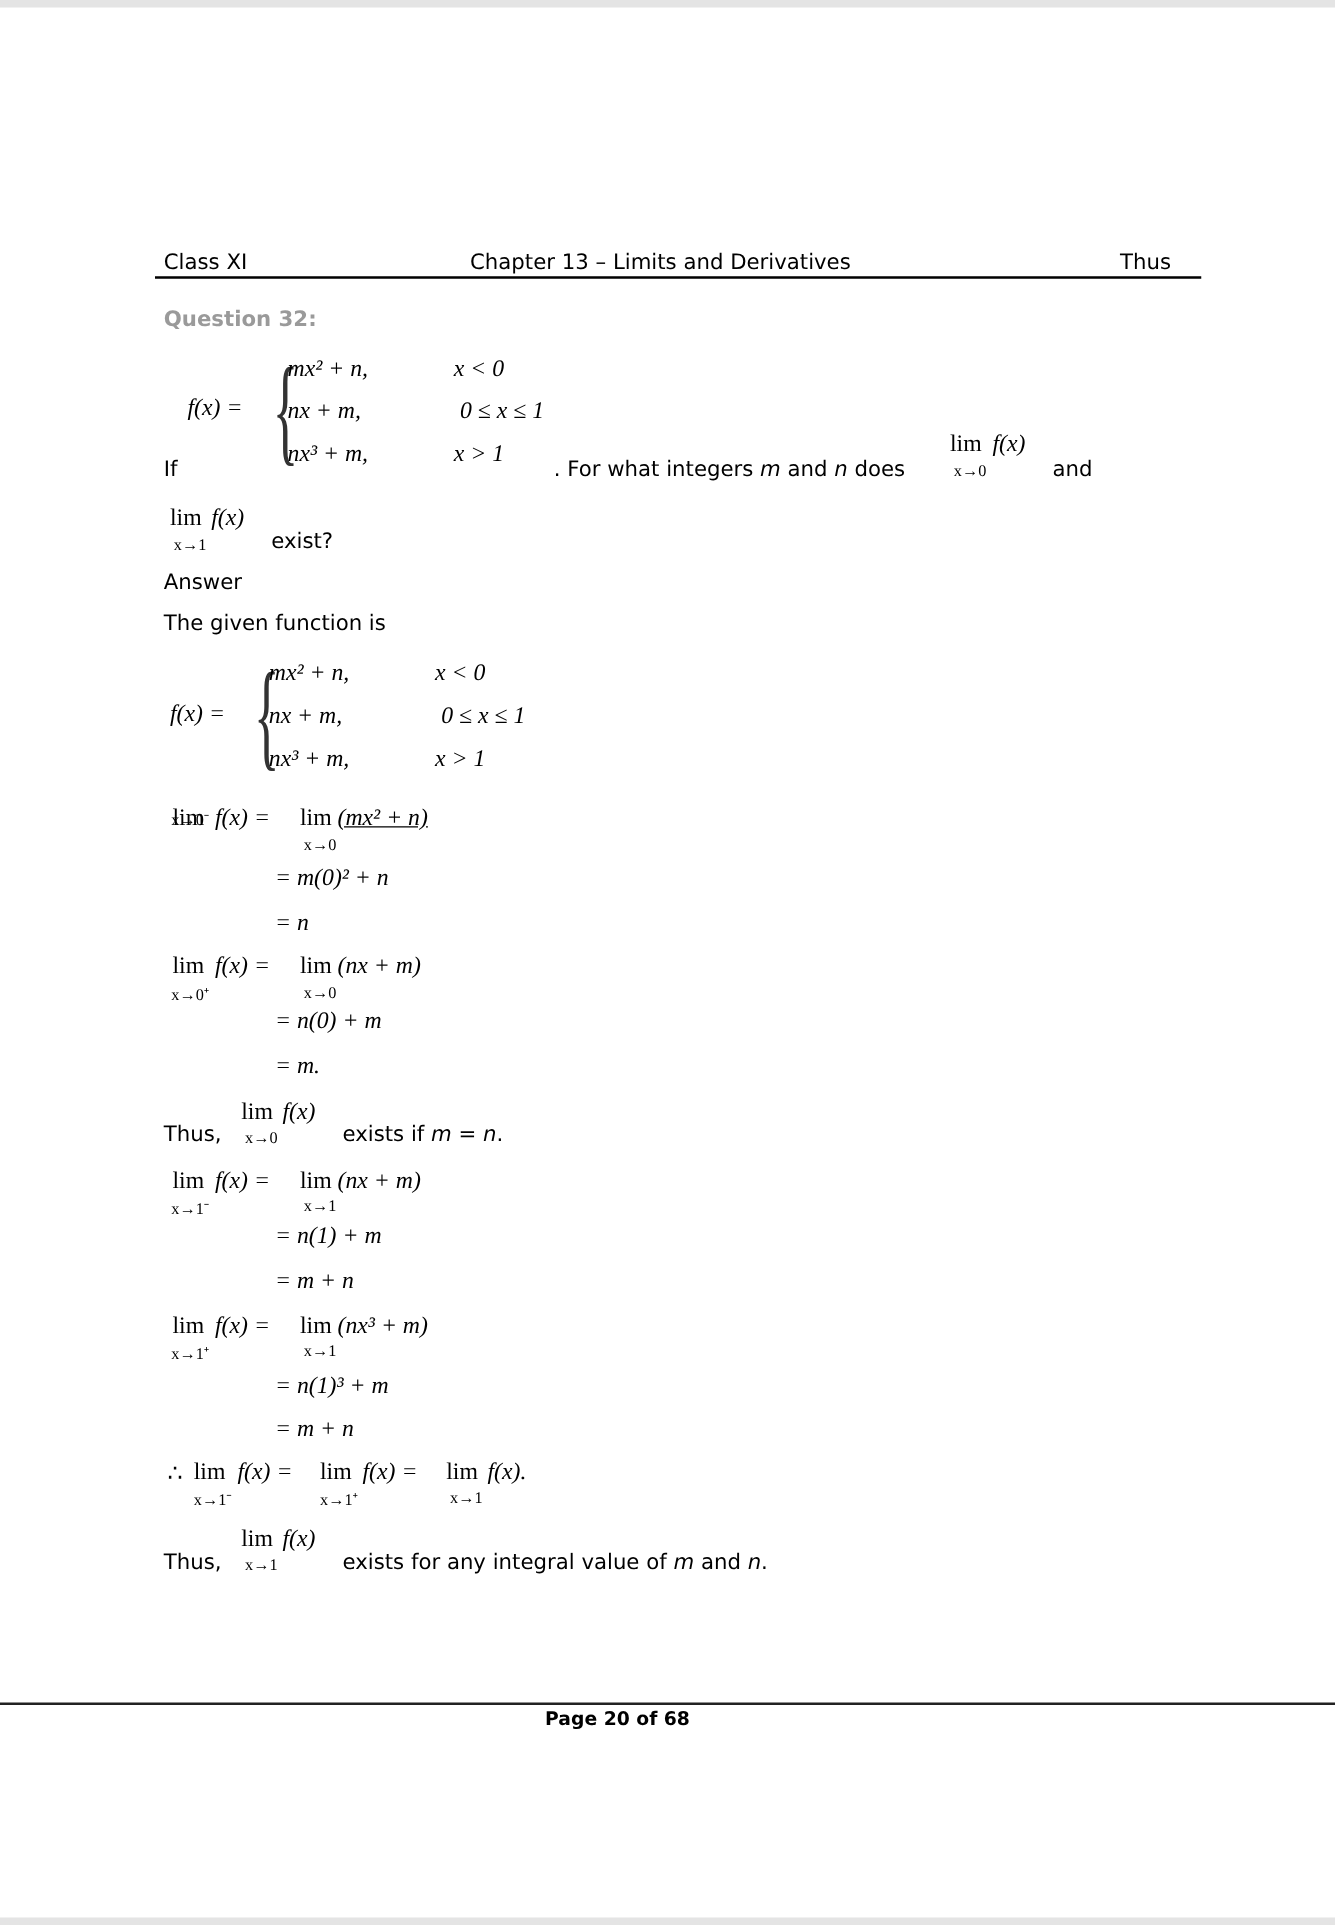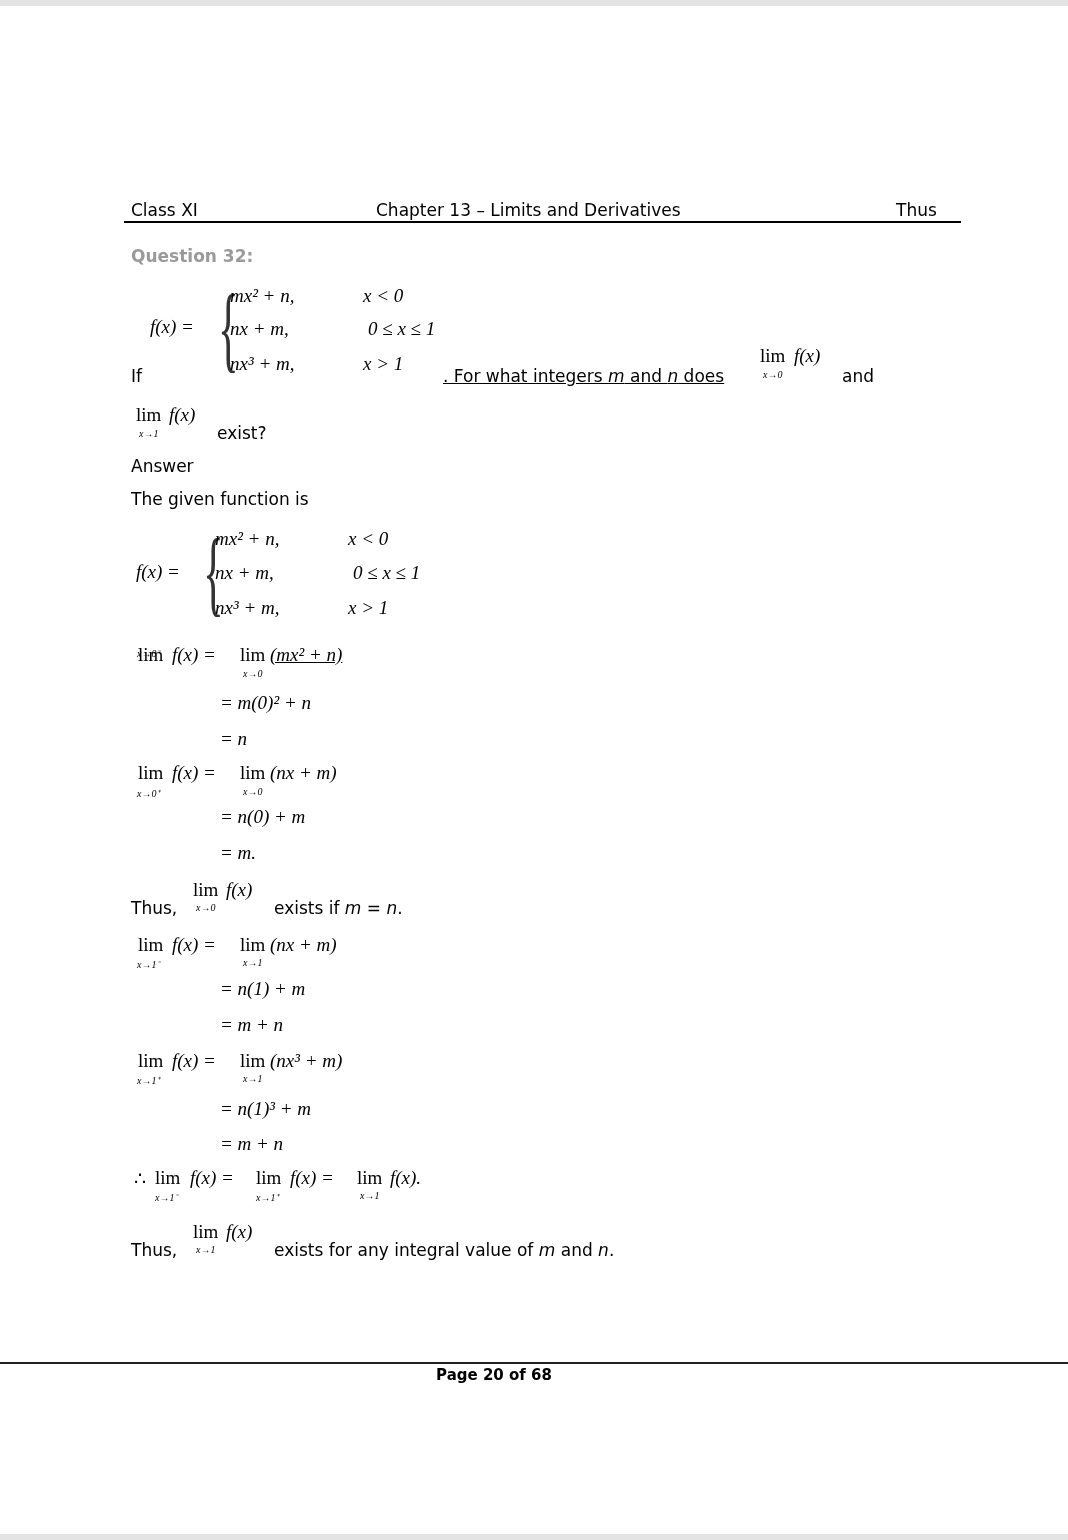--- a/index.html
+++ b/index.html
@@ -6,21 +6,21 @@
   body { width:1068px; height:1540px; position:relative; background:#ffffff; overflow:hidden; font-family:"DejaVu Sans", sans-serif; color:#000; }
   .edge-top { position:absolute; left:0; top:0; width:1068px; height:6px; background:#e4e4e4; }
   .edge-bottom { position:absolute; left:0; top:1534px; width:1068px; height:6px; background:#e4e4e4; }
   .abs { position:absolute; white-space:nowrap; }
   .hdr { font-size:17px; top:200px; }
   .hdr-rule { position:absolute; left:124px; top:221px; width:837px; height:1.5px; background:#000; }
   .qtitle { left:131px; top:246px; font-size:17px; font-weight:bold; color:#9a9a9a; }
   .txt { font-size:17px; }
   .m { font-family:"Liberation Serif", "DejaVu Serif", serif; font-size:19px; }
   .mi { font-style:italic; }
-  .sub { font-family:"Liberation Serif", serif; font-size:10px; font-style:italic; }
+  .sub { font-family:"Liberation Serif", serif; font-size:13px; }
   .lim { font-family:"Liberation Serif", serif; font-size:19px; }
   .brace { font-family:"Liberation Serif", serif; color:#333; }
   .footer-rule { position:absolute; left:0; top:1362px; width:1068px; height:1.5px; background:#222; }
   .footer { left:0; width:988px; top:1366px; text-align:center; font-size:15px; font-weight:bold; }
 </style>
 </head>
 <body>
 
 <div class="edge-top"></div>
 
@@ -36,21 +36,21 @@
   <div class="abs brace" style="left:218px; top:280px; font-size:96px; line-height:96px; transform:scaleX(0.45); transform-origin:left;">{</div>
   <div class="abs m mi" style="left:230px; top:285px;">mx² + n,</div>
   <div class="abs m mi" style="left:363px; top:285px;">x &lt; 0</div>
   <div class="abs m mi" style="left:230px; top:318px;">nx + m,</div>
   <div class="abs m mi" style="left:368px; top:318px;">0 ≤ x ≤ 1</div>
   <div class="abs m mi" style="left:230px; top:353px;">nx³ + m,</div>
   <div class="abs m mi" style="left:363px; top:353px;">x &gt; 1</div>
 </div>
 
 <div class="abs txt" style="left:131px; top:366px;">If</div>
-<div class="abs txt" style="left:443px; top:366px;text-decoration:underline;"><span>. For what integers </span><i>m</i><span> and </span><i>n</i><span> does</span></div>
+<div class="abs txt" style="left:443px; top:366px;"><span>. For what integers </span><i>m</i><span> and </span><i>n</i><span> does</span></div>
 
 <div class="abs lim" style="left:760px; top:345px;">lim</div>
 <div class="abs sub" style="left:763px; top:369px;">x→0</div>
 <div class="abs m mi" style="left:794px; top:345px;">f(x)</div>
 <div class="abs txt" style="left:842px; top:366px;">and</div>
 
 <div class="abs lim" style="left:136px; top:404px;">lim</div>
 <div class="abs sub" style="left:139px; top:428px;">x→1</div>
 <div class="abs m mi" style="left:169px; top:404px;">f(x)</div>
 <div class="abs txt" style="left:217px; top:423px;">exist?</div>

